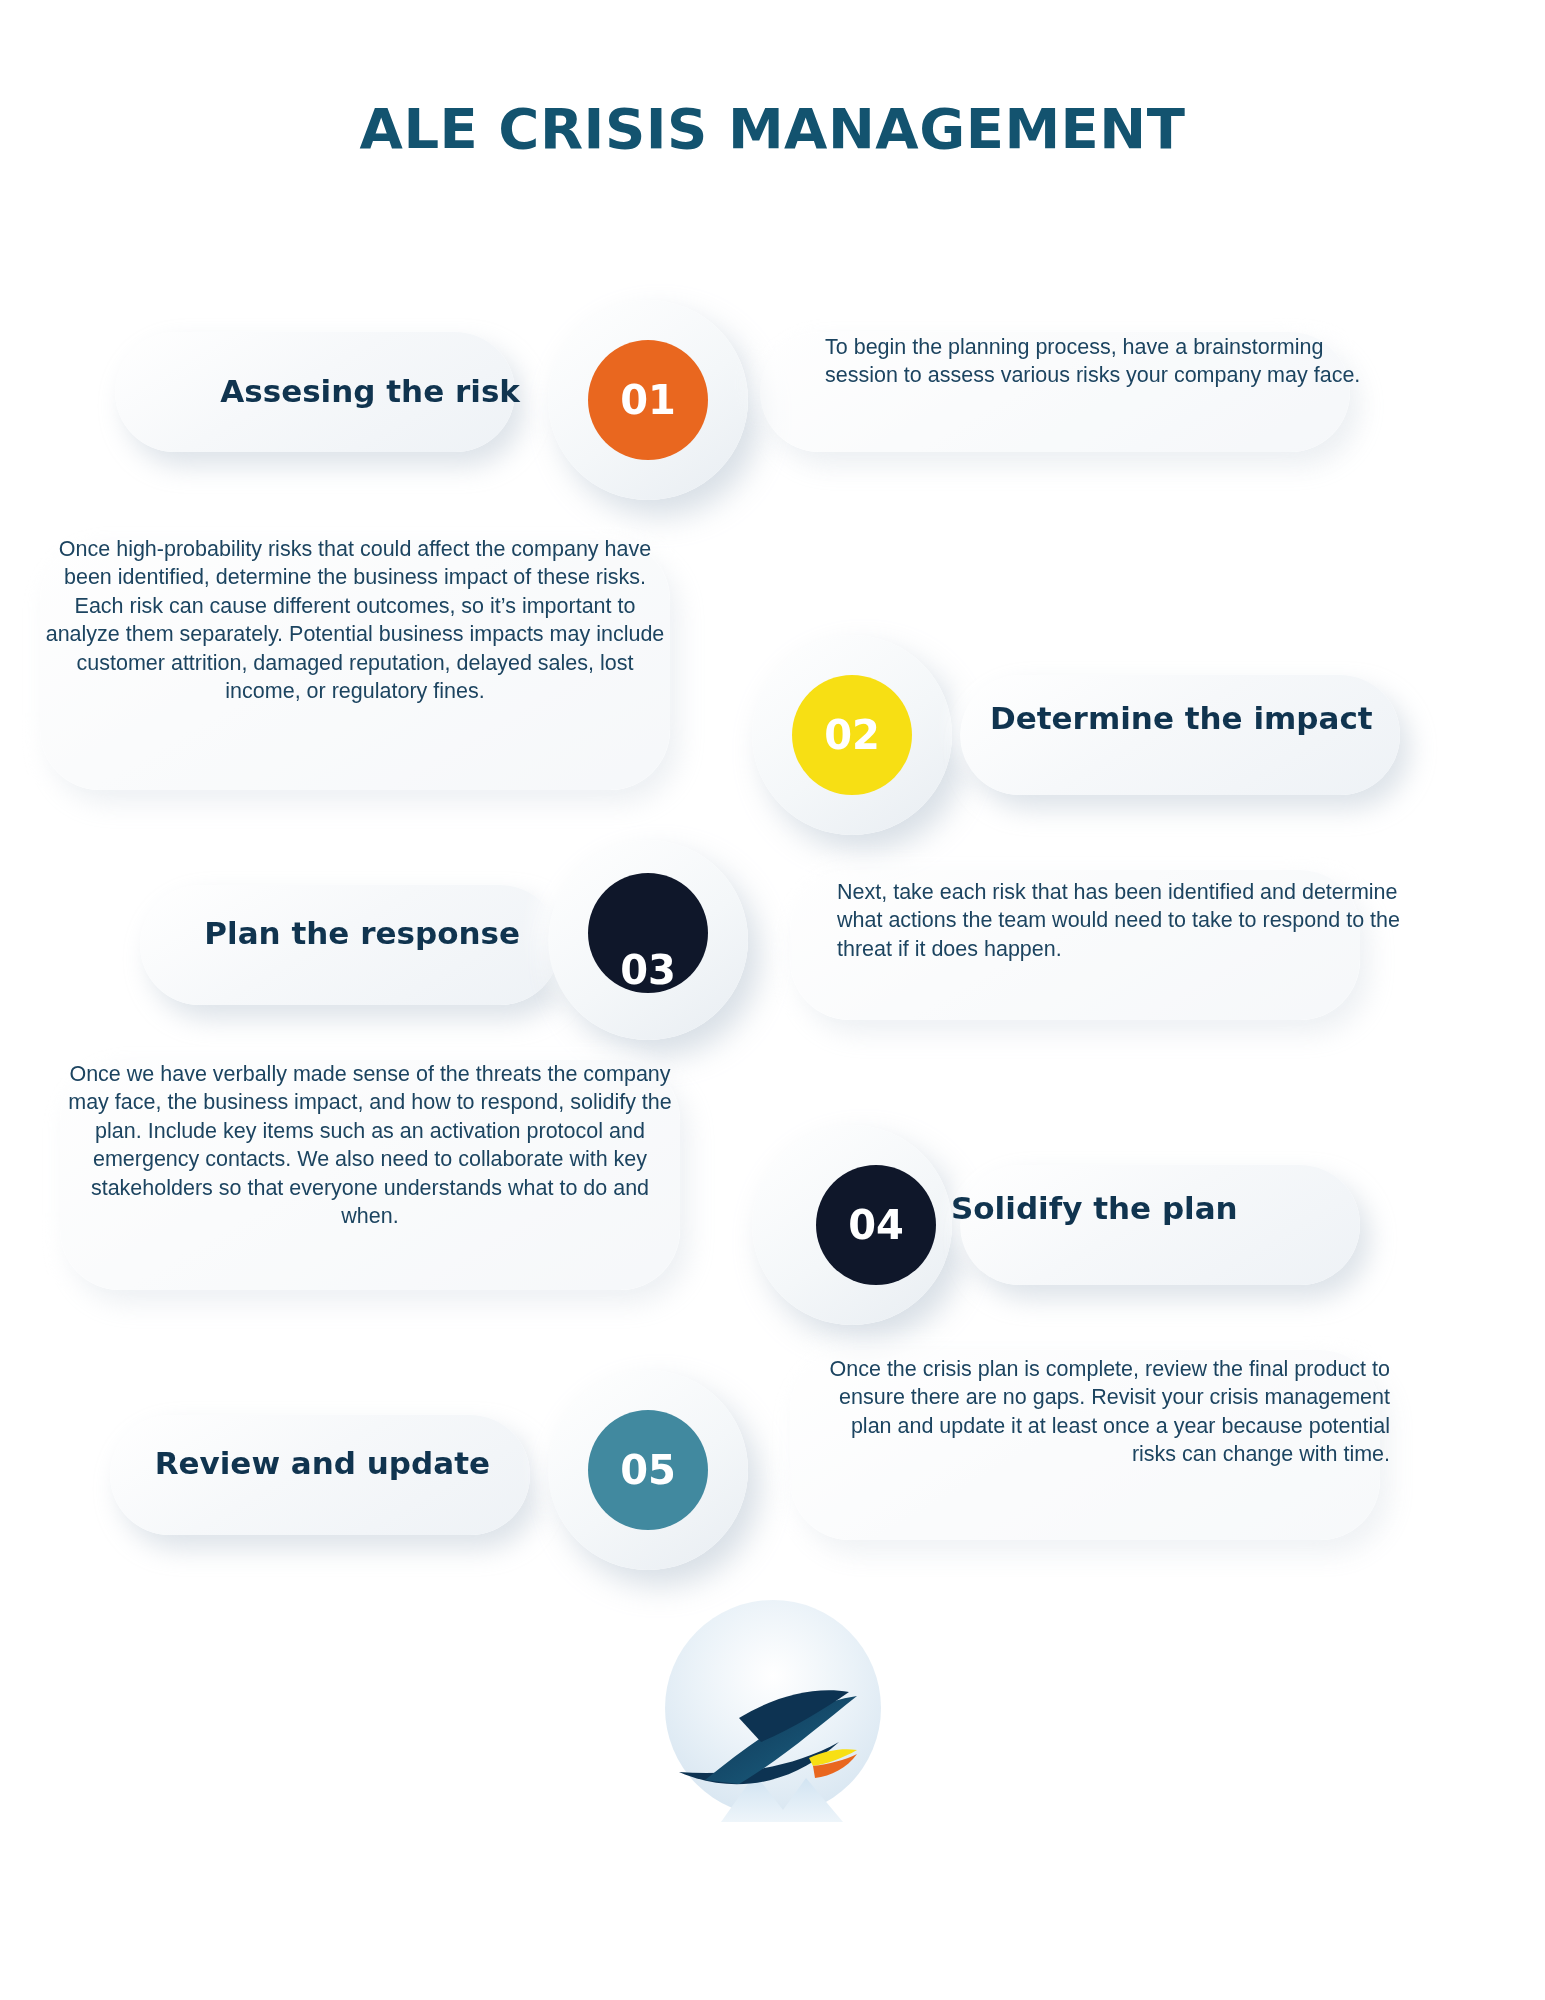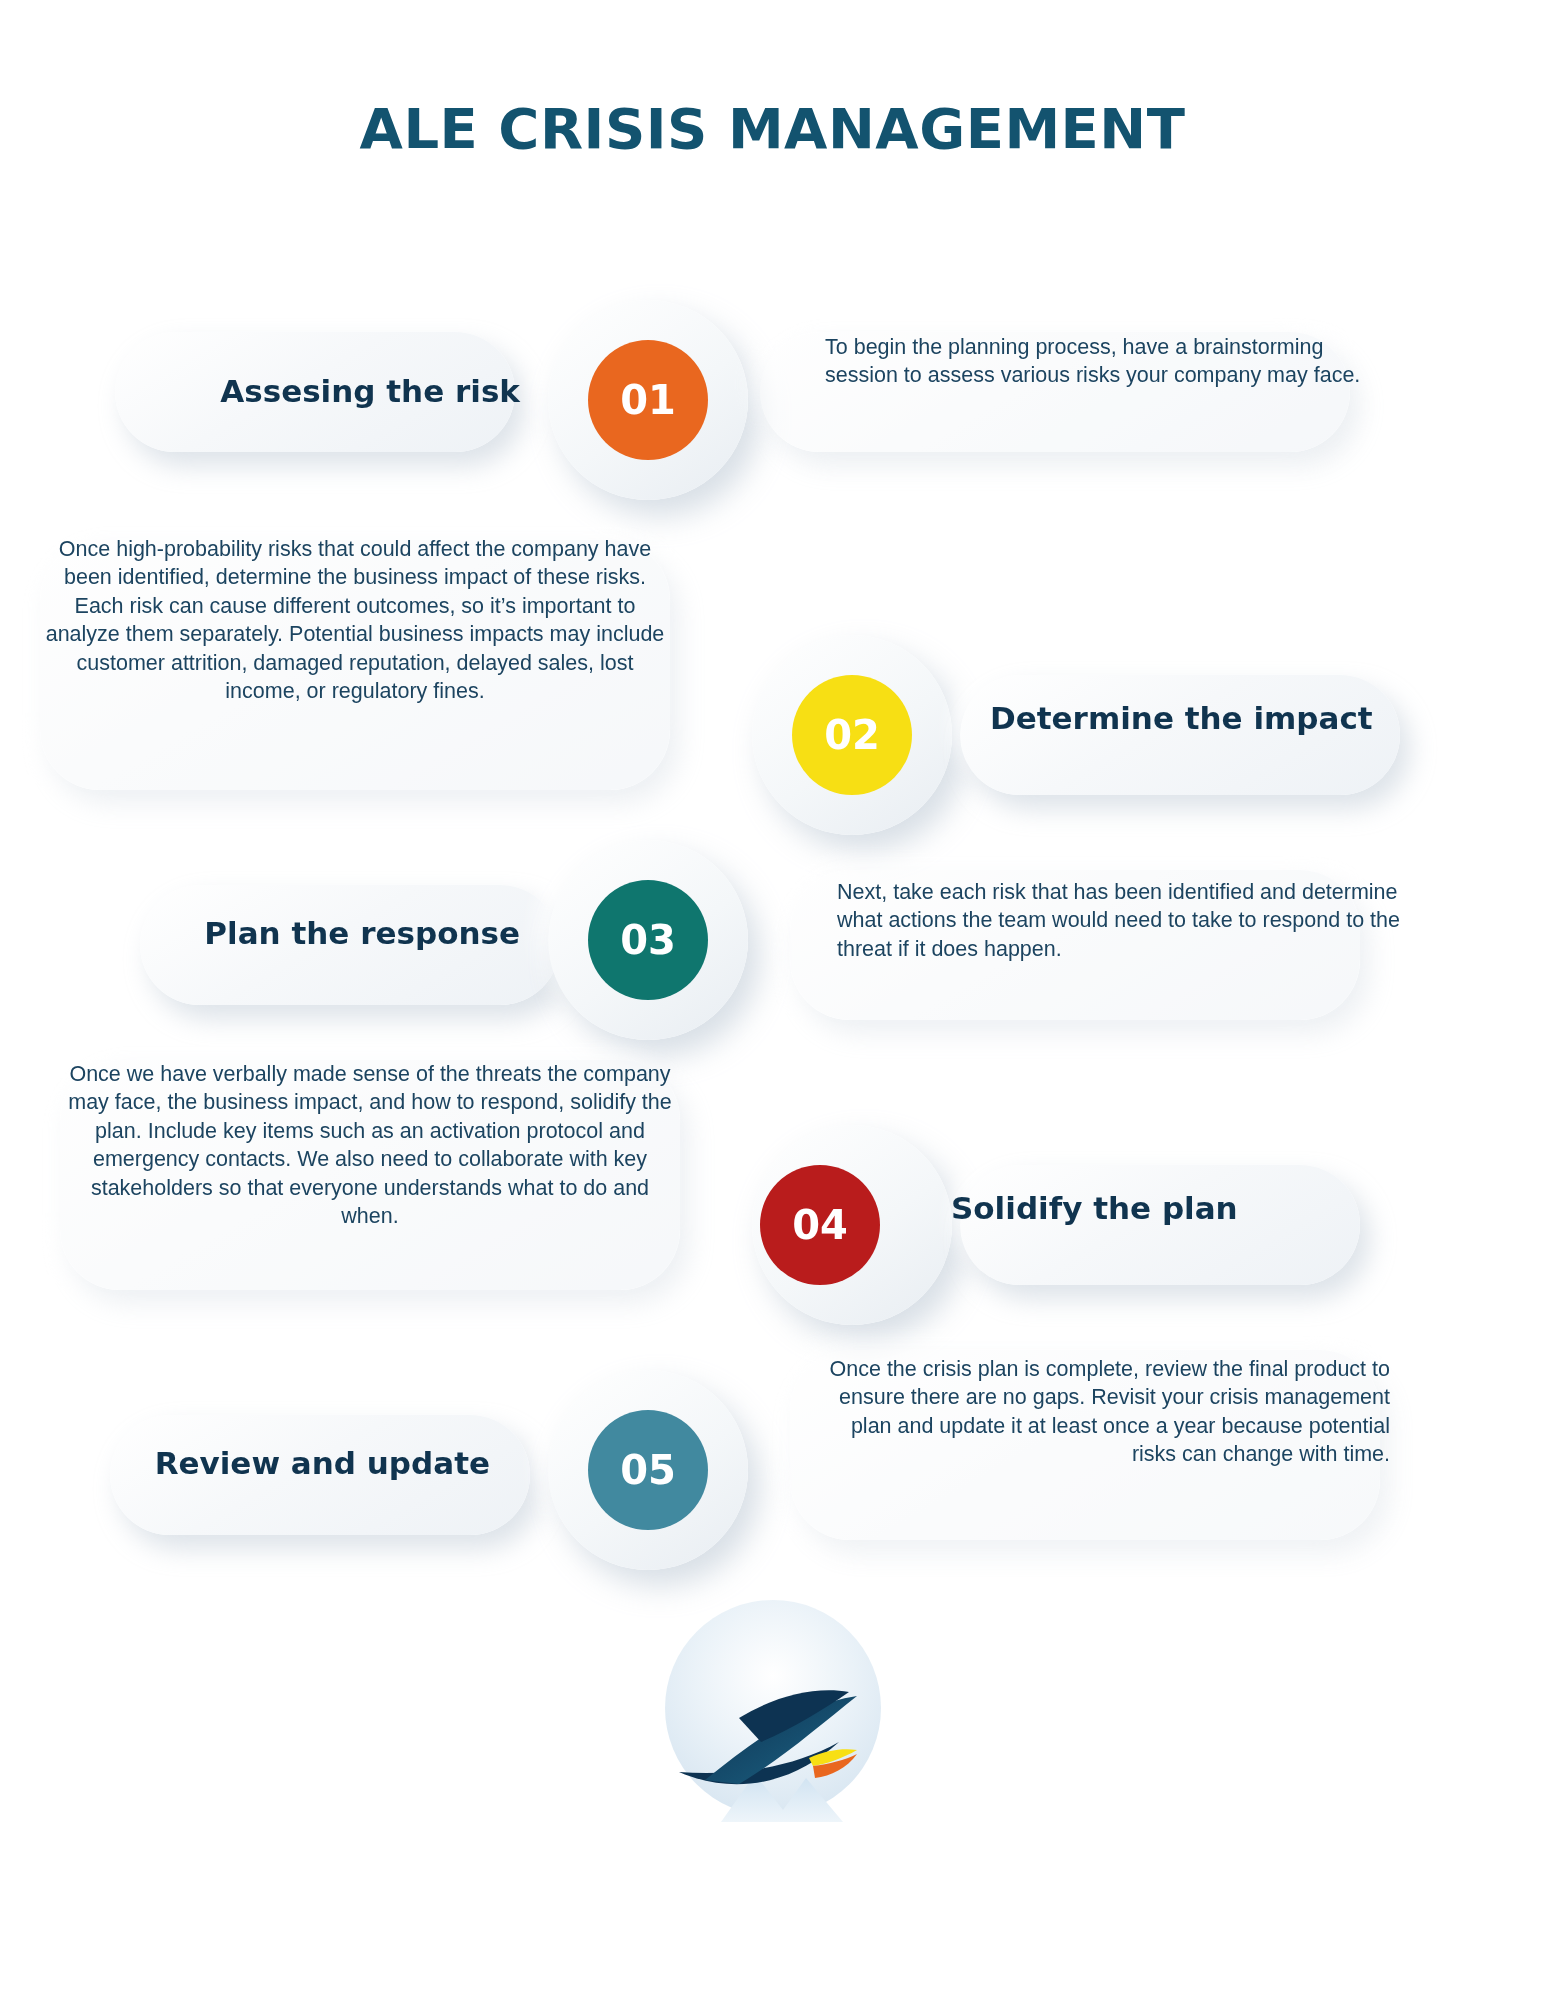--- a/index.html
+++ b/index.html
@@ -160,32 +160,32 @@
       <span>02</span>
     </div>
     <div class="step-title" style="left:990px;width:430px;text-align:left;top:190px;">Determine the impact</div>
     <div class="step-body" style="left:45px;width:620px;text-align:center;top:25px;">Once high-probability risks that could affect the company have been identified, determine the business impact of these risks. Each risk can cause different outcomes, so it’s important to analyze them separately. Potential business impacts may include customer attrition, damaged reputation, delayed sales, lost income, or regulatory fines.</div>
   </div>
 
   <div class="step" style="top:800px;height:280px;">
     <div class="plate" style="left:140px;width:420px;top:85px;height:120px;"></div>
     <div class="disc" style="left:548px;top:40px;"></div>
     <div class="plate" style="left:790px;width:570px;top:70px;height:150px;opacity:0.5;"></div>
-    <div class="num-circle" style="left:588px;top:80px;background:#0f766e;">
+    <div class="num-circle" style="left:588px;top:73px;background:#0f172a;align-items:flex-end;">
       <span>03</span>
     </div>
     <div class="step-title" style="left:130px;width:390px;text-align:right;top:115px;">Plan the response</div>
     <div class="step-body" style="left:837px;width:570px;text-align:left;top:78px;">Next, take each risk that has been identified and determine what actions the team would need to take to respond to the threat if it does happen.</div>
   </div>
 
   <div class="step" style="top:1040px;height:330px;">
     <div class="plate" style="left:60px;width:620px;top:20px;height:230px;opacity:0.5;"></div>
     <div class="disc" style="left:752px;top:85px;"></div>
     <div class="plate" style="left:960px;width:400px;top:125px;height:120px;"></div>
-    <div class="num-circle" style="left:760px;top:125px;background:#b91c1c;">
+    <div class="num-circle" style="left:816px;top:125px;background:#0f172a;">
       <span>04</span>
     </div>
     <div class="step-title" style="left:951px;width:420px;text-align:left;top:150px;">Solidify the plan</div>
     <div class="step-body" style="left:65px;width:610px;text-align:center;top:20px;">Once we have verbally made sense of the threats the company may face, the business impact, and how to respond, solidify the plan. Include key items such as an activation protocol and emergency contacts. We also need to collaborate with key stakeholders so that everyone understands what to do and when.</div>
   </div>
 
   <div class="step" style="top:1310px;height:300px;">
     <div class="plate" style="left:110px;width:420px;top:105px;height:120px;"></div>
     <div class="disc" style="left:548px;top:60px;"></div>
     <div class="plate" style="left:790px;width:590px;top:40px;height:190px;opacity:0.45;"></div>

